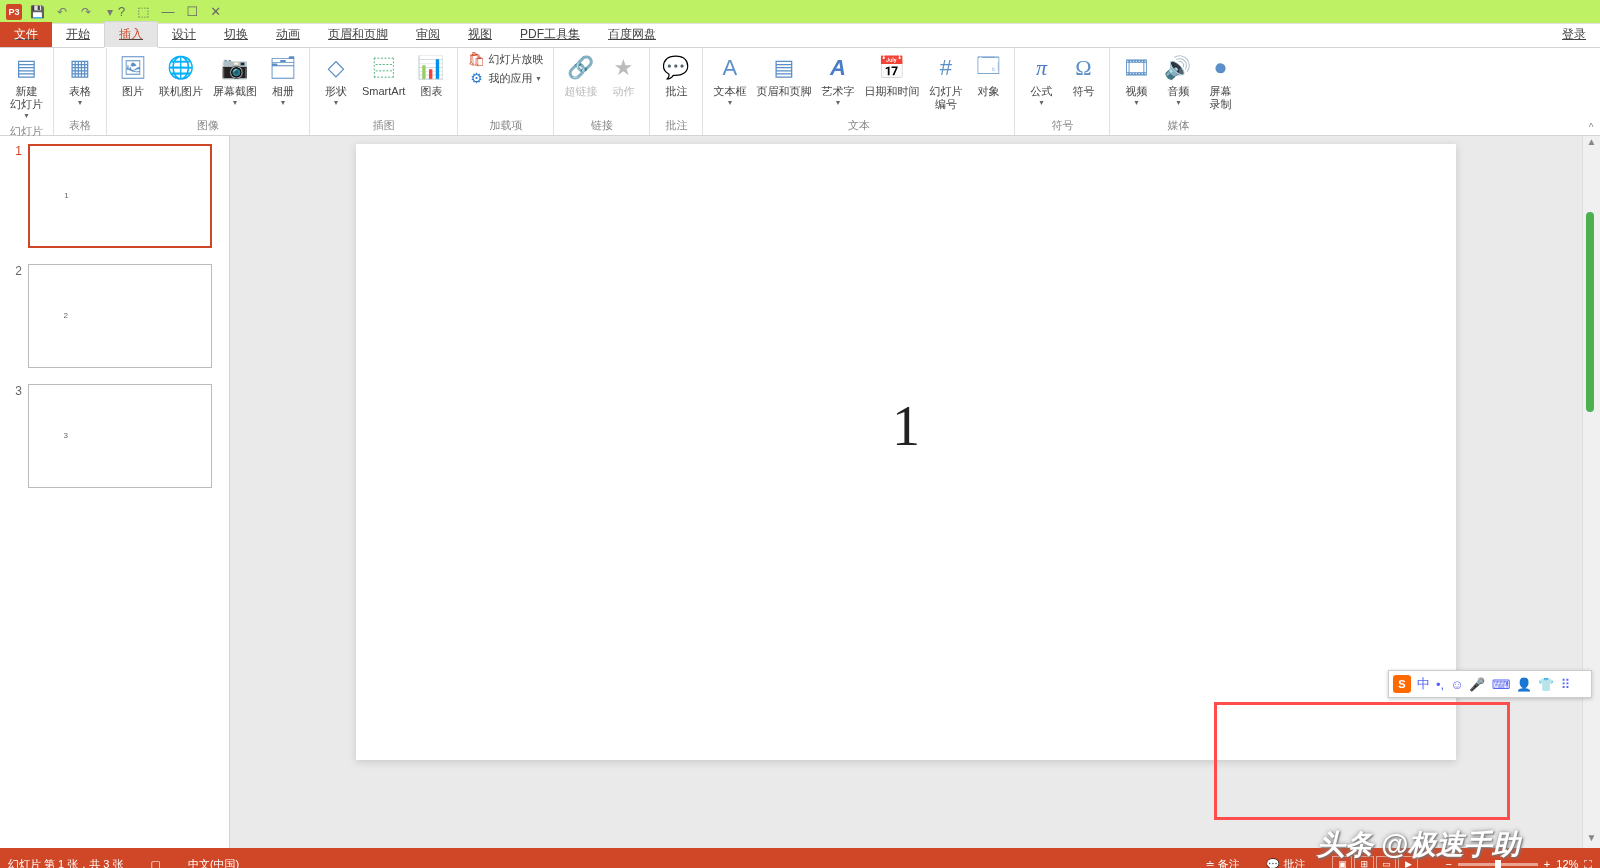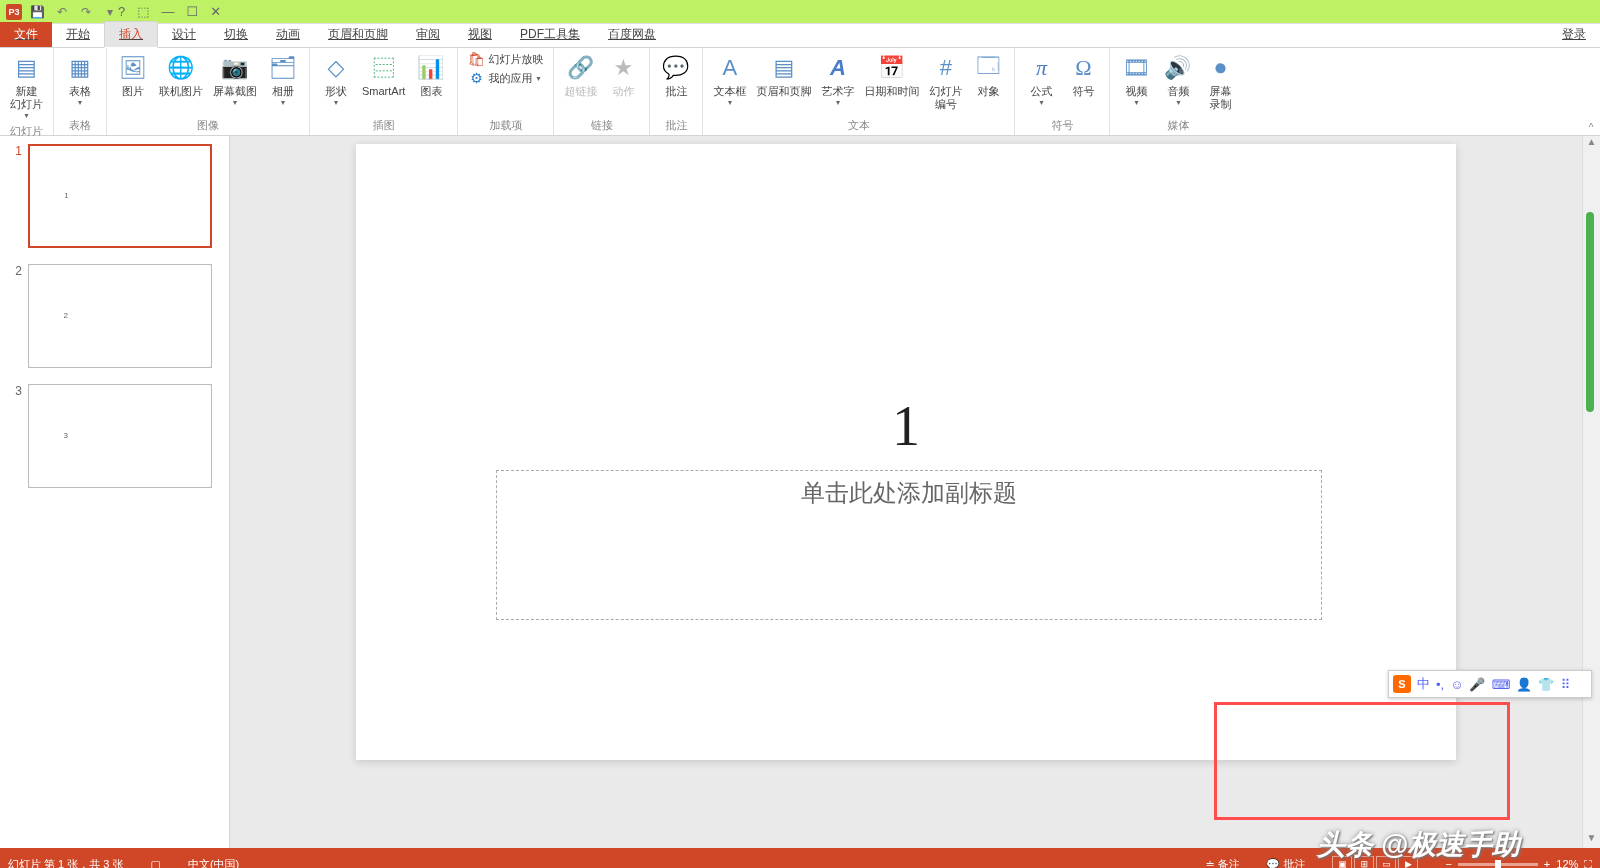--- a/index.html
+++ b/index.html
@@ -315,21 +315,20 @@
       <div class="thumb-num inactive">3</div>
       <div class="thumb">
           <span class="tiny">3</span>
         </div>
     </div>
   </div>
 
   <div class="canvas-area">
     <div class="slide">
       <div class="title-box">1</div>
-      <div class="subtitle-box">单击此处添加副标题</div>
     </div>
   </div>
 
   <div class="vscroll">
     <div class="arrow">▲</div>
     <div class="track">
         <div class="handle"></div>
       </div>
     <div class="arrow">▼</div>
   </div>

